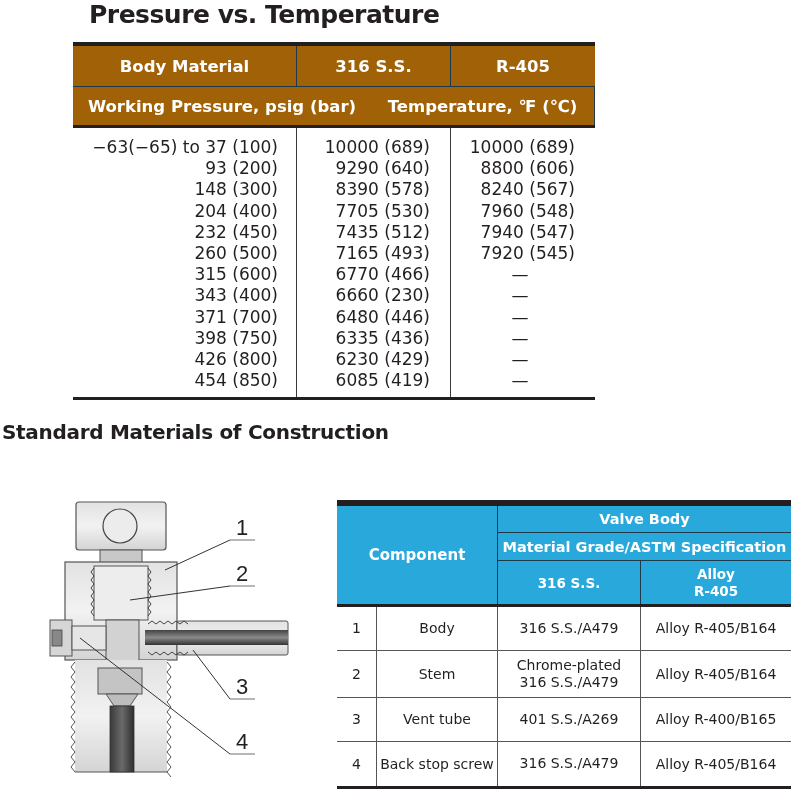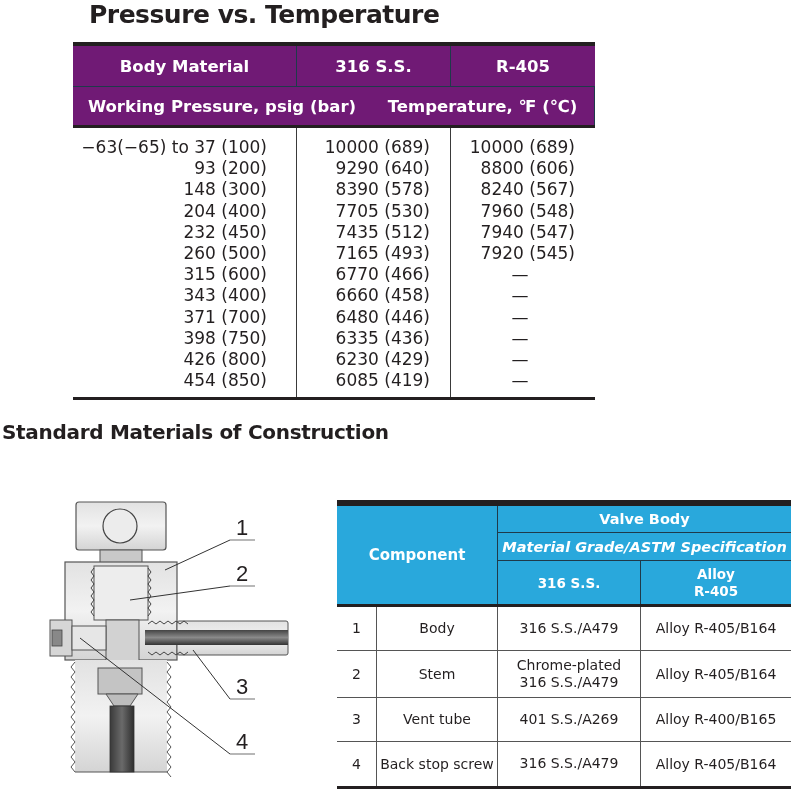--- a/index.html
+++ b/index.html
@@ -7,53 +7,53 @@
          font-family:"DejaVu Sans", "Liberation Sans", sans-serif; color:#231f20; }
 
   .title1 { position:absolute; left:89px; top:0px; font-size:25px; font-weight:bold;
             letter-spacing:-0.5px; color:#231f20; white-space:nowrap; }
   .title2 { position:absolute; left:2px; top:420px; font-size:20px; font-weight:bold;
             letter-spacing:-0.3px; color:#231f20; white-space:nowrap; }
 
   
   .pt { position:absolute; left:73px; top:42px; width:522px; }
   .pt .topbar { height:4px; background:#231f20; }
-  .pt .hrow { display:flex; background:#701a75; color:#fff; font-weight:bold; font-size:16.5px; }
+  .pt .hrow { display:flex; background:#a16207; color:#fff; font-weight:bold; font-size:16.5px; }
   .pt .hrow1 { height:40px; border-bottom:1.5px solid #1f3a4a; }
   .pt .hrow2 { height:38px; }
   .pt .hcell { display:flex; align-items:center; justify-content:center; white-space:nowrap; box-sizing:border-box; }
   .pt .c1 { width:224px; border-right:1.5px solid #1f3a4a; }
   .pt .c2 { width:154px; border-right:1.5px solid #1f3a4a; }
   .pt .c3 { width:144px; }
   .pt .c23 { width:298px; }
   .pt .hbar { height:3px; background:#231f20; }
   .pt .body { display:flex; position:relative; }
   .pt .col { box-sizing:border-box; padding-top:9px; padding-bottom:6px; font-size:17px; line-height:21.2px; }
-  .pt .col.t { width:224px; text-align:right; padding-right:29px; border-right:1.2px solid #3a3a3a; }
+  .pt .col.t { width:224px; text-align:right; padding-right:18px; border-right:1.2px solid #3a3a3a; }
   .pt .col.p1 { width:154px; text-align:right; padding-right:20px; border-right:1.2px solid #3a3a3a; }
   .pt .col.p2 { width:144px; text-align:right; padding-right:20px; }
   .pt .col .cell { white-space:nowrap; }
   .pt .col.p2 .dash { display:inline-block; width:110px; text-align:center; }
   .pt .botbar { height:3px; background:#231f20; }
 
   
   .diagram { position:absolute; left:30px; top:480px; width:260px; height:300px; }
   .callout-num { font-family:"Liberation Sans", sans-serif; font-size:22px; fill:#231f20; }
 
   
   .mt { position:absolute; left:337px; top:500px; width:454px; border-collapse:collapse; }
   .mt .topbar { height:6px; background:#231f20; }
   .mt .head { display:flex; background:#29a8dc; color:#fff; font-weight:bold; height:98px; }
   .mt .head .comp { width:161px; display:flex; align-items:center; justify-content:center;
                     font-size:15px; border-right:1.5px solid #1f3a4a; box-sizing:border-box; }
   .mt .head .right { width:293px; display:flex; flex-direction:column; }
   .mt .head .vb { height:26px; display:flex; align-items:center; justify-content:center;
                   font-size:14.5px; border-bottom:1.5px solid #1f3a4a; }
   .mt .head .mg { height:27px; display:flex; align-items:center; justify-content:center;
-                  font-size:14.5px; border-bottom:1.5px solid #1f3a4a; white-space:nowrap;font-style:italic; }
+                  font-size:14.5px; border-bottom:1.5px solid #1f3a4a; white-space:nowrap; }
   .mt .head .sub { flex:1; display:flex; }
   .mt .head .sub .s1 { width:143px; display:flex; align-items:center; justify-content:center;
                        font-size:13.5px; border-right:1.5px solid #1f3a4a; box-sizing:border-box; }
   .mt .head .sub .s2 { flex:1; display:flex; flex-direction:column; align-items:center; justify-content:center;
                        font-size:13.5px; line-height:17px; text-align:center; }
   .mt .hbar { height:2.5px; background:#231f20; }
   .mt .row { display:flex; height:43px; border-bottom:1px solid #555; font-size:14px; }
   .mt .row.last { border-bottom:none; }
   .mt .row > div { display:flex; align-items:center; justify-content:center; box-sizing:border-box; text-align:center; }
   .mt .row .n { width:40px; border-right:1px solid #555; }
@@ -95,21 +95,21 @@
       <div class="cell">454 (850)</div>
     </div>
     <div class="col p1">
       <div class="cell">10000 (689)</div>
       <div class="cell">9290 (640)</div>
       <div class="cell">8390 (578)</div>
       <div class="cell">7705 (530)</div>
       <div class="cell">7435 (512)</div>
       <div class="cell">7165 (493)</div>
       <div class="cell">6770 (466)</div>
-      <div class="cell">6660 (458)</div>
+      <div class="cell">6660 (230)</div>
       <div class="cell">6480 (446)</div>
       <div class="cell">6335 (436)</div>
       <div class="cell">6230 (429)</div>
       <div class="cell">6085 (419)</div>
     </div>
     <div class="col p2">
       <div class="cell">10000 (689)</div>
       <div class="cell">8800 (606)</div>
       <div class="cell">8240 (567)</div>
       <div class="cell">7960 (548)</div>

